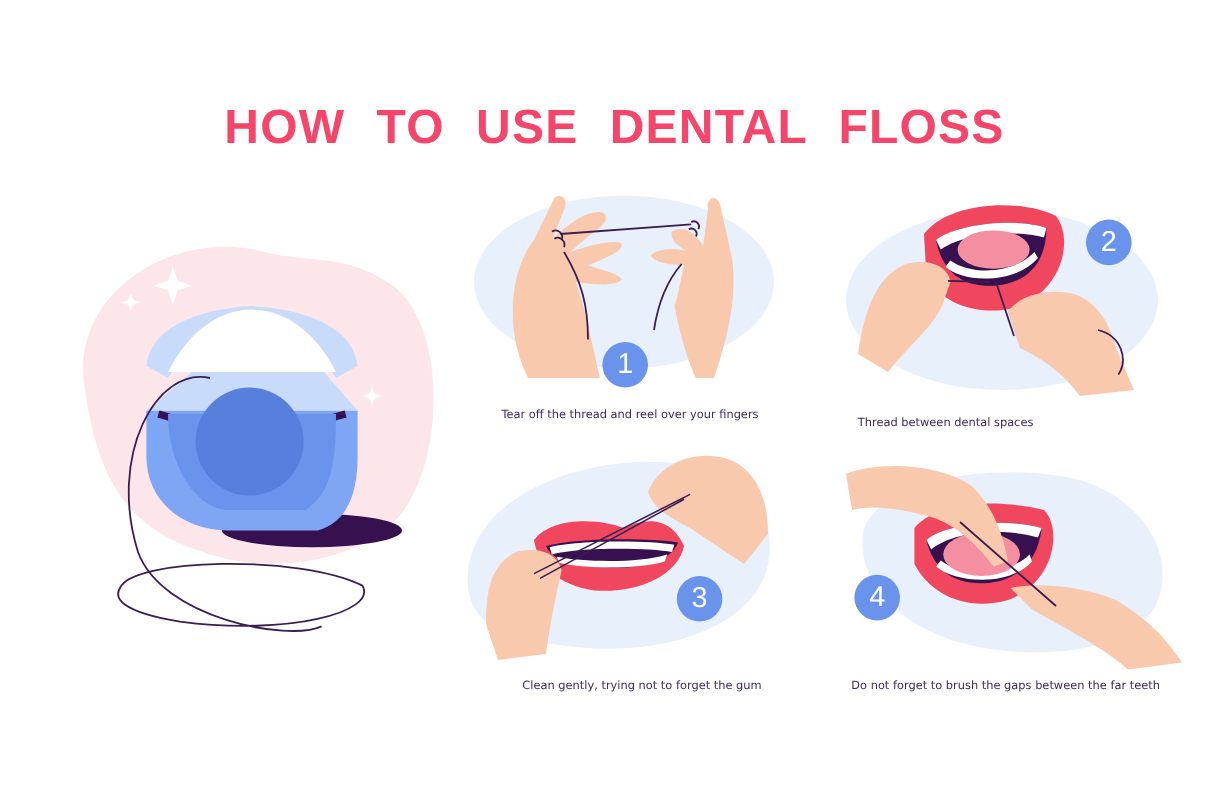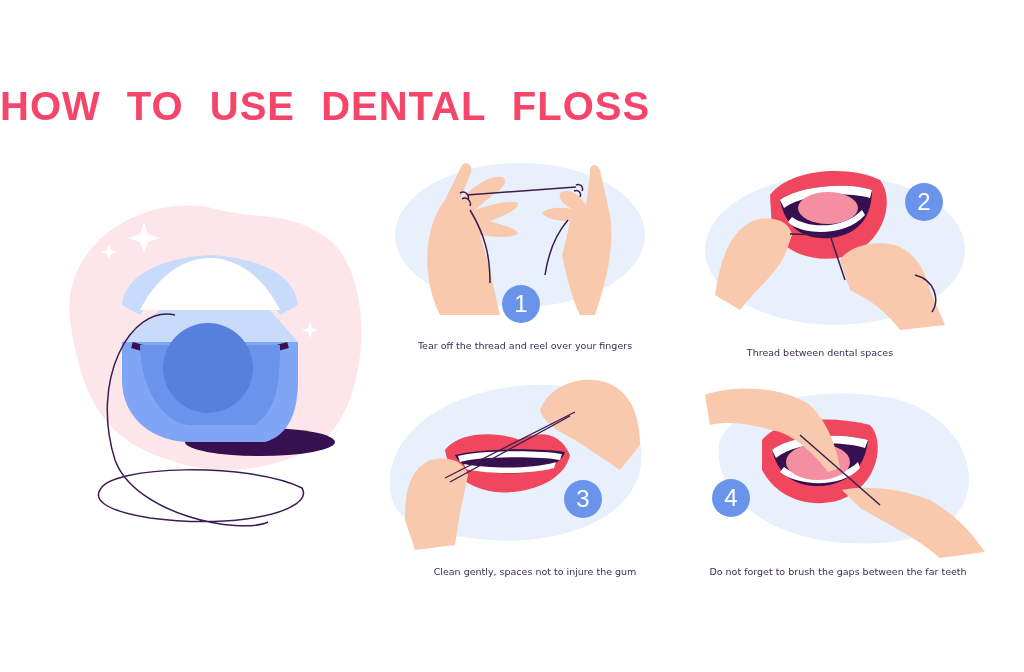--- a/index.html
+++ b/index.html
@@ -3,21 +3,21 @@
   <meta charset="utf-8">
   <style>
     html, body { margin: 0; padding: 0; }
     body {
       width: 1024px; height: 672px; background: #ffffff;
       position: relative; overflow: hidden;
       font-family: "DejaVu Sans", sans-serif;
     }
     .title {
       position: absolute; left: 0; top: 84px; width: 1024px;
-      text-align: left; font-family: "Liberation Sans", sans-serif;
+      text-align: center; font-family: "Liberation Sans", sans-serif;
       font-weight: bold; font-size: 40px; letter-spacing: 1px;
       color: #f5456a; word-spacing: 14px;
     }
     .art { position: absolute; }
     .caption {
       position: absolute; font-family: "DejaVu Sans", sans-serif;
       font-size: 9.5px; color: #3d2b56; text-align: center;
       white-space: nowrap;
     }
     .badge {
@@ -63,33 +63,33 @@
   <path d="M70,35 C90,8 150,5 180,20 C195,40 185,80 150,95 C120,105 85,95 72,70 Z" fill="#f0475e"></path>
   <path d="M80,40 C100,25 150,22 172,30 C172,55 160,75 130,78 C100,80 85,65 80,40 Z" fill="#36104f"></path>
   <path d="M80,40 C100,25 150,22 172,30 L170,38 C150,32 105,33 84,48 Z" fill="#ffffff"></path>
   <path d="M88,62 C100,75 145,78 165,55 L162,50 C145,68 110,70 92,57 Z" fill="#ffffff"></path>
   <ellipse cx="128" cy="48" rx="30" ry="16" fill="#f48fa1"></ellipse>
   <path d="M15,135 C20,100 30,70 55,60 C75,55 90,62 92,75 L85,95 C75,115 60,125 40,150 Z" fill="#f9c9ad"></path>
   <path d="M140,100 C150,85 175,80 195,85 C215,92 225,110 230,130 L245,165 L200,170 C185,150 170,140 150,130 Z" fill="#f9c9ad"></path>
   <path d="M90,74 L125,75 M130,75 L145,120 M215,115 C235,120 240,140 232,152" stroke="#3b1d52" stroke-width="1.5" fill="none"></path>
 </svg>
 <div class="badge" style="left:905px;top:183px;background:#6a94ec">2</div>
-<div class="caption" style="left:720px;top:347px;width:200px">Thread between dental spaces</div>
+<div class="caption" style="left:688px;top:347px;width:200px">Thread between dental spaces</div>
 
 <svg class="art" style="left:380px;top:370px" width="280" height="190" viewBox="0 0 280 190">
   <path d="M10,120 C5,60 70,20 150,15 C230,12 270,50 260,100 C250,150 180,175 110,170 C50,165 14,155 10,120 Z" fill="#e8f0fb"></path>
   <path d="M65,80 C80,60 120,62 140,70 C160,60 180,62 190,85 C185,110 150,125 115,122 C85,118 68,100 65,80 Z" fill="#f0475e"></path>
   <path d="M75,85 C100,78 160,78 185,82 C180,98 150,105 120,103 C95,102 80,96 75,85 Z" fill="#36104f"></path>
   <path d="M78,86 C100,80 160,80 182,84 L180,90 C160,86 100,86 80,92 Z M84,94 C105,98 150,100 176,92 L174,98 C150,105 105,104 86,99 Z" fill="#ffffff"></path>
   <path d="M25,150 C25,120 30,100 50,90 C70,85 85,92 88,105 C85,120 80,140 75,175 L35,180 Z" fill="#f9c9ad"></path>
   <path d="M160,40 C170,15 200,5 225,12 C250,20 260,45 260,75 L240,100 C225,90 210,80 195,70 C180,62 165,55 160,40 Z" fill="#f9c9ad"></path>
   <path d="M65,108 L195,42 M70,112 L190,46" stroke="#3b1d52" stroke-width="1.3" fill="none"></path>
 </svg>
 <div class="badge" style="left:564px;top:480px;background:#6a94ec">3</div>
-<div class="caption" style="left:420px;top:566px;width:230px">Clean gently, spaces not to injure the gum</div>
+<div class="caption" style="left:420px;top:566px;width:230px">Clean gently, trying not to forget the gum</div>
 
 <svg class="art" style="left:700px;top:380px" width="300" height="180" viewBox="0 0 300 180">
   <path d="M20,60 C40,15 140,5 200,20 C250,35 280,80 265,120 C250,160 180,170 120,160 C60,150 10,110 20,60 Z" fill="#e8f0fb"></path>
   <path d="M62,60 C80,38 130,35 170,45 C185,60 180,105 140,120 C105,130 75,115 62,90 Z" fill="#f0475e"></path>
   <path d="M72,70 C90,55 140,52 168,60 C165,90 145,105 120,106 C95,107 78,95 72,70 Z" fill="#36104f"></path>
   <path d="M72,70 C90,55 140,52 168,60 L165,68 C140,60 95,62 76,78 Z" fill="#ffffff"></path>
   <path d="M80,92 C95,105 140,110 160,88 L158,82 C140,100 100,100 84,87 Z" fill="#ffffff"></path>
   <ellipse cx="118" cy="82" rx="32" ry="18" fill="#f48fa1"></ellipse>
   <path d="M5,15 C30,5 80,5 110,25 C125,40 135,60 140,88 L128,92 C115,75 100,60 80,52 C55,45 30,40 10,45 Z" fill="#f9c9ad"></path>
   <path d="M142,110 C165,105 200,108 230,120 C255,135 270,150 285,172 L240,178 C220,160 190,145 160,128 Z" fill="#f9c9ad"></path>

